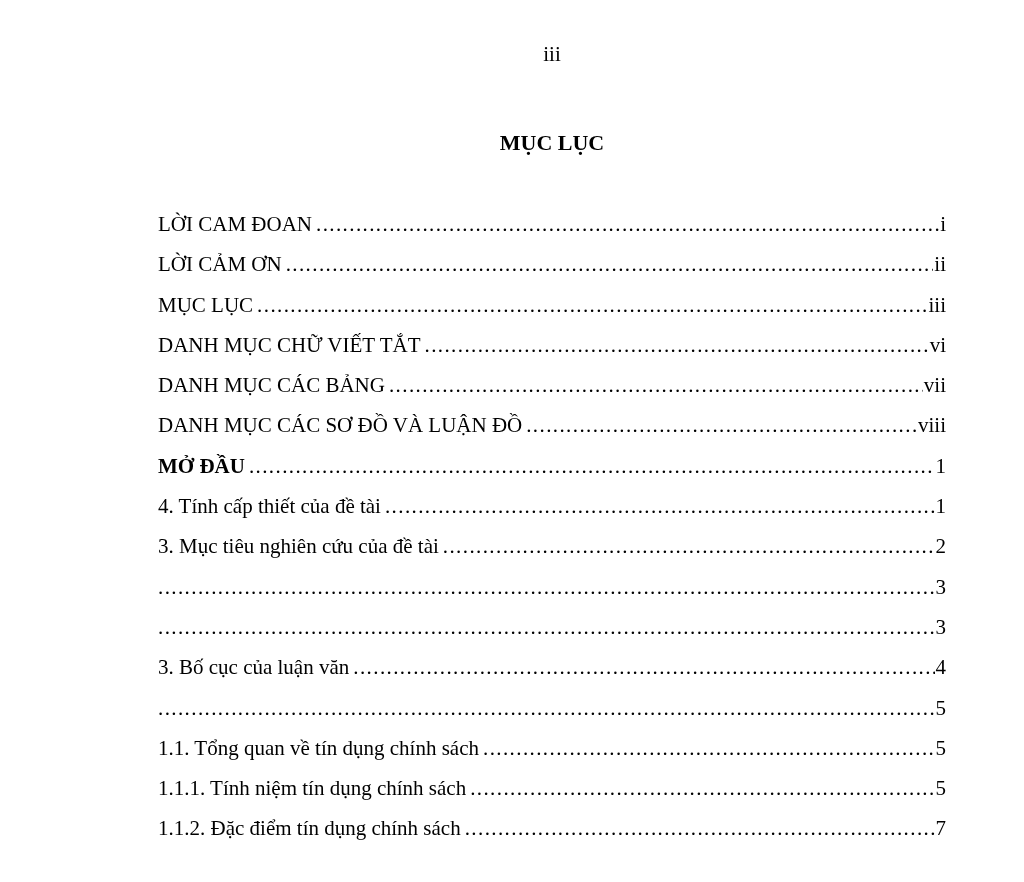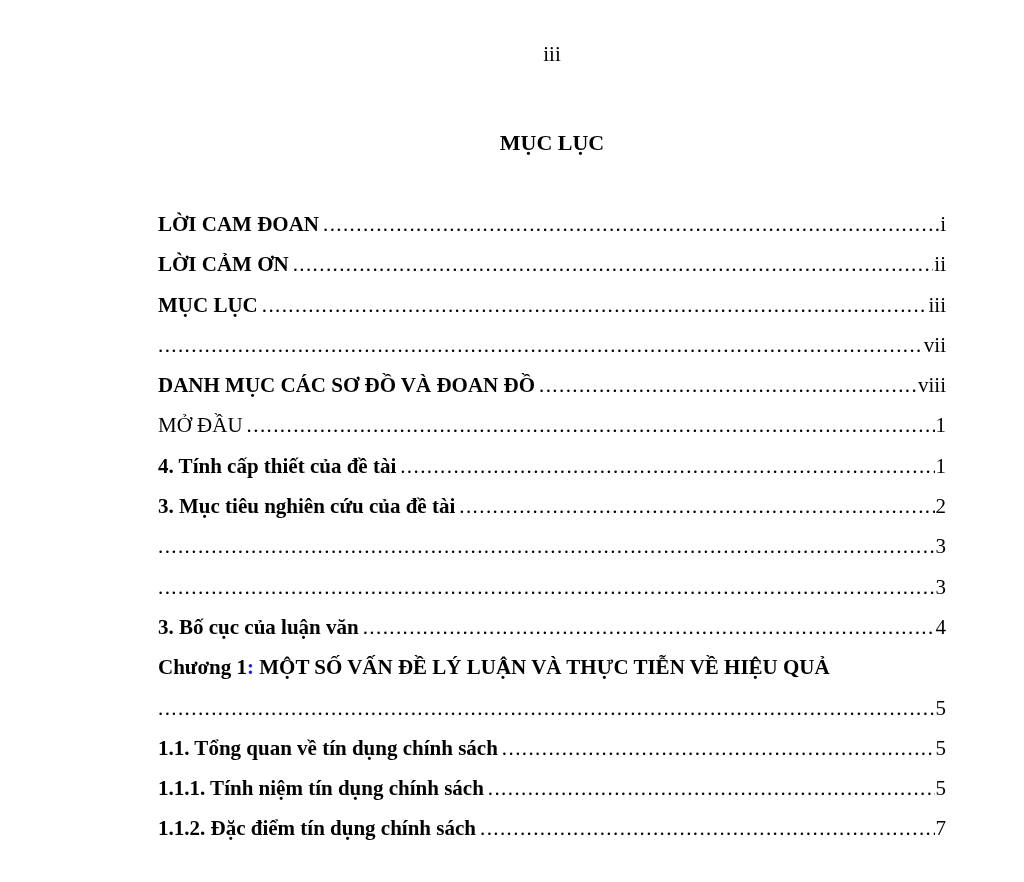--- a/index.html
+++ b/index.html
@@ -42,25 +42,24 @@
     }
     .toc-row {
       display: flex;
       align-items: baseline;
       height: 40.3px;
       line-height: 40.3px;
       font-size: 21px;
       white-space: nowrap;
       overflow: hidden;
     }
-    .toc-row.bold .toc-label { font-weight: normal; text-align: center; }
+    .toc-row.bold .toc-label { font-weight: bold; text-align: center; }
     .toc-label {
       flex: 0 0 auto;
       padding-right: 4px;
-      font-weight: bold;
     }
     .toc-label .accent { color: #1a1aff; }
     .toc-leader {
       flex: 1 1 auto;
       overflow: hidden;
       white-space: nowrap;
       font-weight: normal;
       letter-spacing: 1.4px;
     }
     .toc-leader::before {
@@ -93,28 +92,34 @@
     <span class="toc-leader"></span>
     <span class="toc-page">ii</span>
   </div>
 
   <div class="toc-row">
     <span class="toc-label">MỤC LỤC</span>
     <span class="toc-leader"></span>
     <span class="toc-page">iii</span>
   </div>
 
+  <div class="toc-row">
+    <span class="toc-label">DANH MỤC CHỮ VIẾT TẮT</span>
+    <span class="toc-leader"></span>
+    <span class="toc-page">vi</span>
+  </div>
 
   <div class="toc-row">
+    <span class="toc-label">DANH MỤC CÁC BẢNG</span>
     <span class="toc-leader"></span>
     <span class="toc-page">vii</span>
   </div>
 
   <div class="toc-row">
-    <span class="toc-label">DANH MỤC CÁC SƠ ĐỒ VÀ ĐOAN ĐỒ</span>
+    <span class="toc-label">DANH MỤC CÁC SƠ ĐỒ VÀ LUẬN ĐỒ</span>
     <span class="toc-leader"></span>
     <span class="toc-page">viii</span>
   </div>
 
   <div class="toc-row bold">
     <span class="toc-label">MỞ ĐẦU</span>
     <span class="toc-leader"></span>
     <span class="toc-page">1</span>
   </div>
 
@@ -139,24 +144,20 @@
     <span class="toc-leader"></span>
     <span class="toc-page">3</span>
   </div>
 
   <div class="toc-row">
     <span class="toc-label">3. Bố cục của luận văn</span>
     <span class="toc-leader"></span>
     <span class="toc-page">4</span>
   </div>
 
-  <div class="toc-row nolead">
-    <span class="toc-label"><span>Chương 1</span><span class="accent">:</span><span> MỘT SỐ VẤN ĐỀ LÝ LUẬN VÀ THỰC TIỄN VỀ HIỆU QUẢ</span></span>
-
-  </div>
 
   <div class="toc-row bold">
     <span class="toc-leader"></span>
     <span class="toc-page">5</span>
   </div>
 
   <div class="toc-row">
     <span class="toc-label">1.1. Tổng quan về tín dụng chính sách</span>
     <span class="toc-leader"></span>
     <span class="toc-page">5</span>

